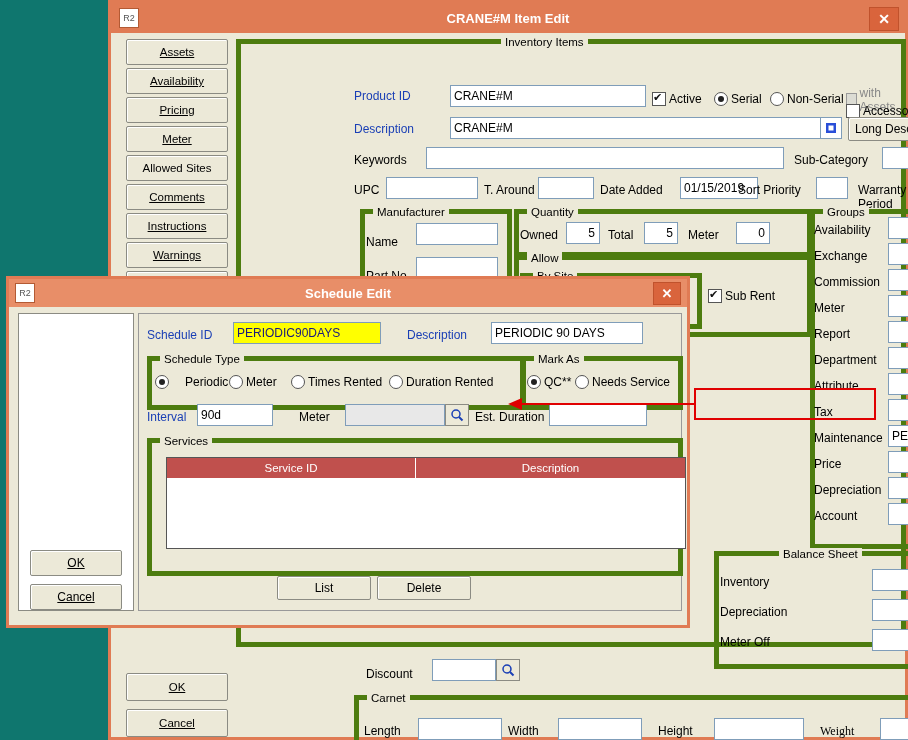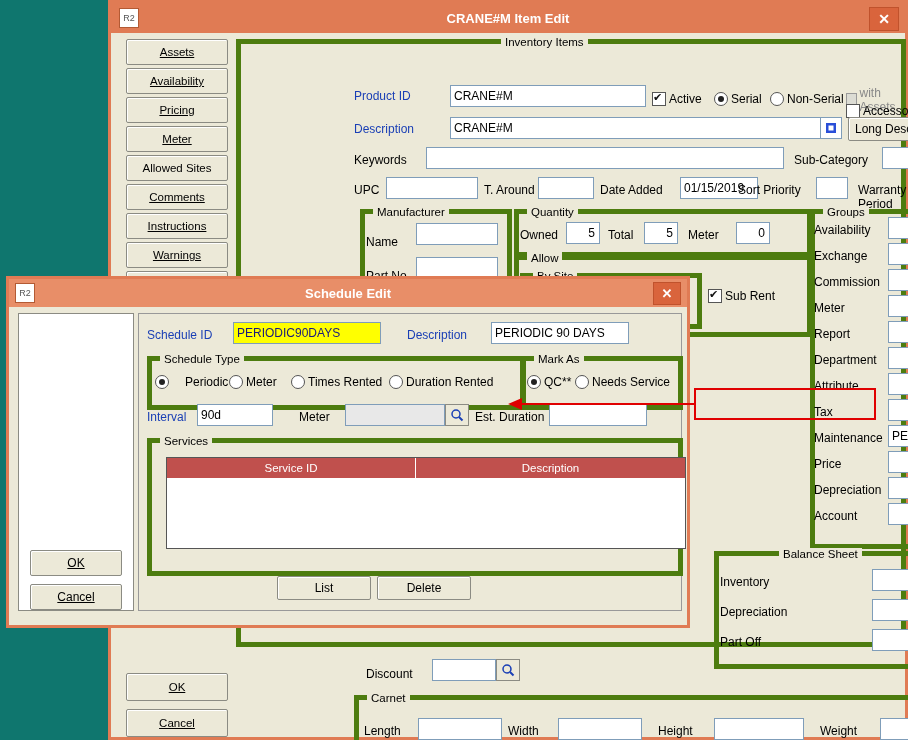--- a/index.html
+++ b/index.html
@@ -517,42 +517,42 @@
 
       <div class="grp" style="left:600px; top:518px; width:272px; height:108px;">
         <div class="legend" style="left:60px;">Balance Sheet</div>
       </div>
       <div class="lbl" style="left:606px; top:542px;">Inventory</div>
       <input class="inp" style="left: 758px; top: 536px; width: 68px;">
 
       <div class="lbl" style="left:606px; top:572px;">Depreciation</div>
       <input class="inp" style="left: 758px; top: 566px; width: 68px;">
 
-      <div class="lbl" style="left:606px; top:602px;">Part Off</div>
+      <div class="lbl" style="left:606px; top:602px;">Meter Off</div>
       <input class="inp" style="left: 758px; top: 596px; width: 68px;">
 
       <div class="lbl" style="left:252px; top:634px;">Discount</div>
       <input class="inp" style="left: 318px; top: 626px; width: 64px;">
       <div class="mag" style="left:382px; top:626px;">
           <svg width="14" height="14" viewBox="0 0 14 14">
             <circle cx="6" cy="6" r="4" fill="none" stroke="#1a3fb5" stroke-width="1.5"></circle>
             <line x1="9" y1="9" x2="12.5" y2="12.5" stroke="#1a3fb5" stroke-width="2"></line>
           </svg>
         </div>
 
       <div class="grp" style="left:240px; top:662px; width:650px; height:62px;">
         <div class="legend">Carnet</div>
       </div>
       <div class="lbl" style="left:250px; top:691px;">Length</div>
       <input class="inp" style="left: 304px; top: 685px; width: 84px;">
       <div class="lbl" style="left:394px; top:691px;">Width</div>
       <input class="inp" style="left: 444px; top: 685px; width: 84px;">
       <div class="lbl" style="left:544px; top:691px;">Height</div>
       <input class="inp" style="left: 600px; top: 685px; width: 90px;">
-      <div class="lbl" style="left:706px; top:691px;">Weight</div>
+      <div class="lbl" style="left:706px; top:691px;font-family:Liberation Serif, serif;">Weight</div>
       <input class="inp" style="left: 766px; top: 685px; width: 84px;">
 
     </div>
   </div>
 
   <div class="sched-window">
     <div class="sched-title">
       <div class="icon-box">R2</div>
       <span>Schedule Edit</span>
       <div class="close-btn">✕</div>
@@ -565,21 +565,21 @@
       </div>
       <div class="btn" style="left:18px; top:277px; width:90px; height:24px;">
         <span style="text-decoration:underline;">Cancel</span>
       </div>
 
       <div class="sched-main">
 
         <div class="lbl lbl-blue" style="left:8px; top:14px;">Schedule ID</div>
         <input class="inp hl-yellow" style="left: 94px; top: 8px; width: 148px; font-weight: normal;" value="PERIODIC90DAYS">
         <div class="lbl lbl-blue" style="left:268px; top:14px;">Description</div>
-        <input class="inp" style="left: 352px; top: 8px; width: 138px;" value="PERIODIC 90 DAYS">
+        <input class="inp" style="left: 352px; top: 8px; width: 152px;" value="PERIODIC 90 DAYS">
 
         <div class="grp" style="left:8px; top:42px; width:368px; height:44px;">
           <div class="legend grp-title-small">Schedule Type</div>
         </div>
         <div class="chk" style="left:16px; top:61px;gap:16px;">
           <span class="radio on"></span>
           <span>Periodic</span>
         </div>
         <div class="chk" style="left:90px; top:61px;">
           <span class="radio"></span>

